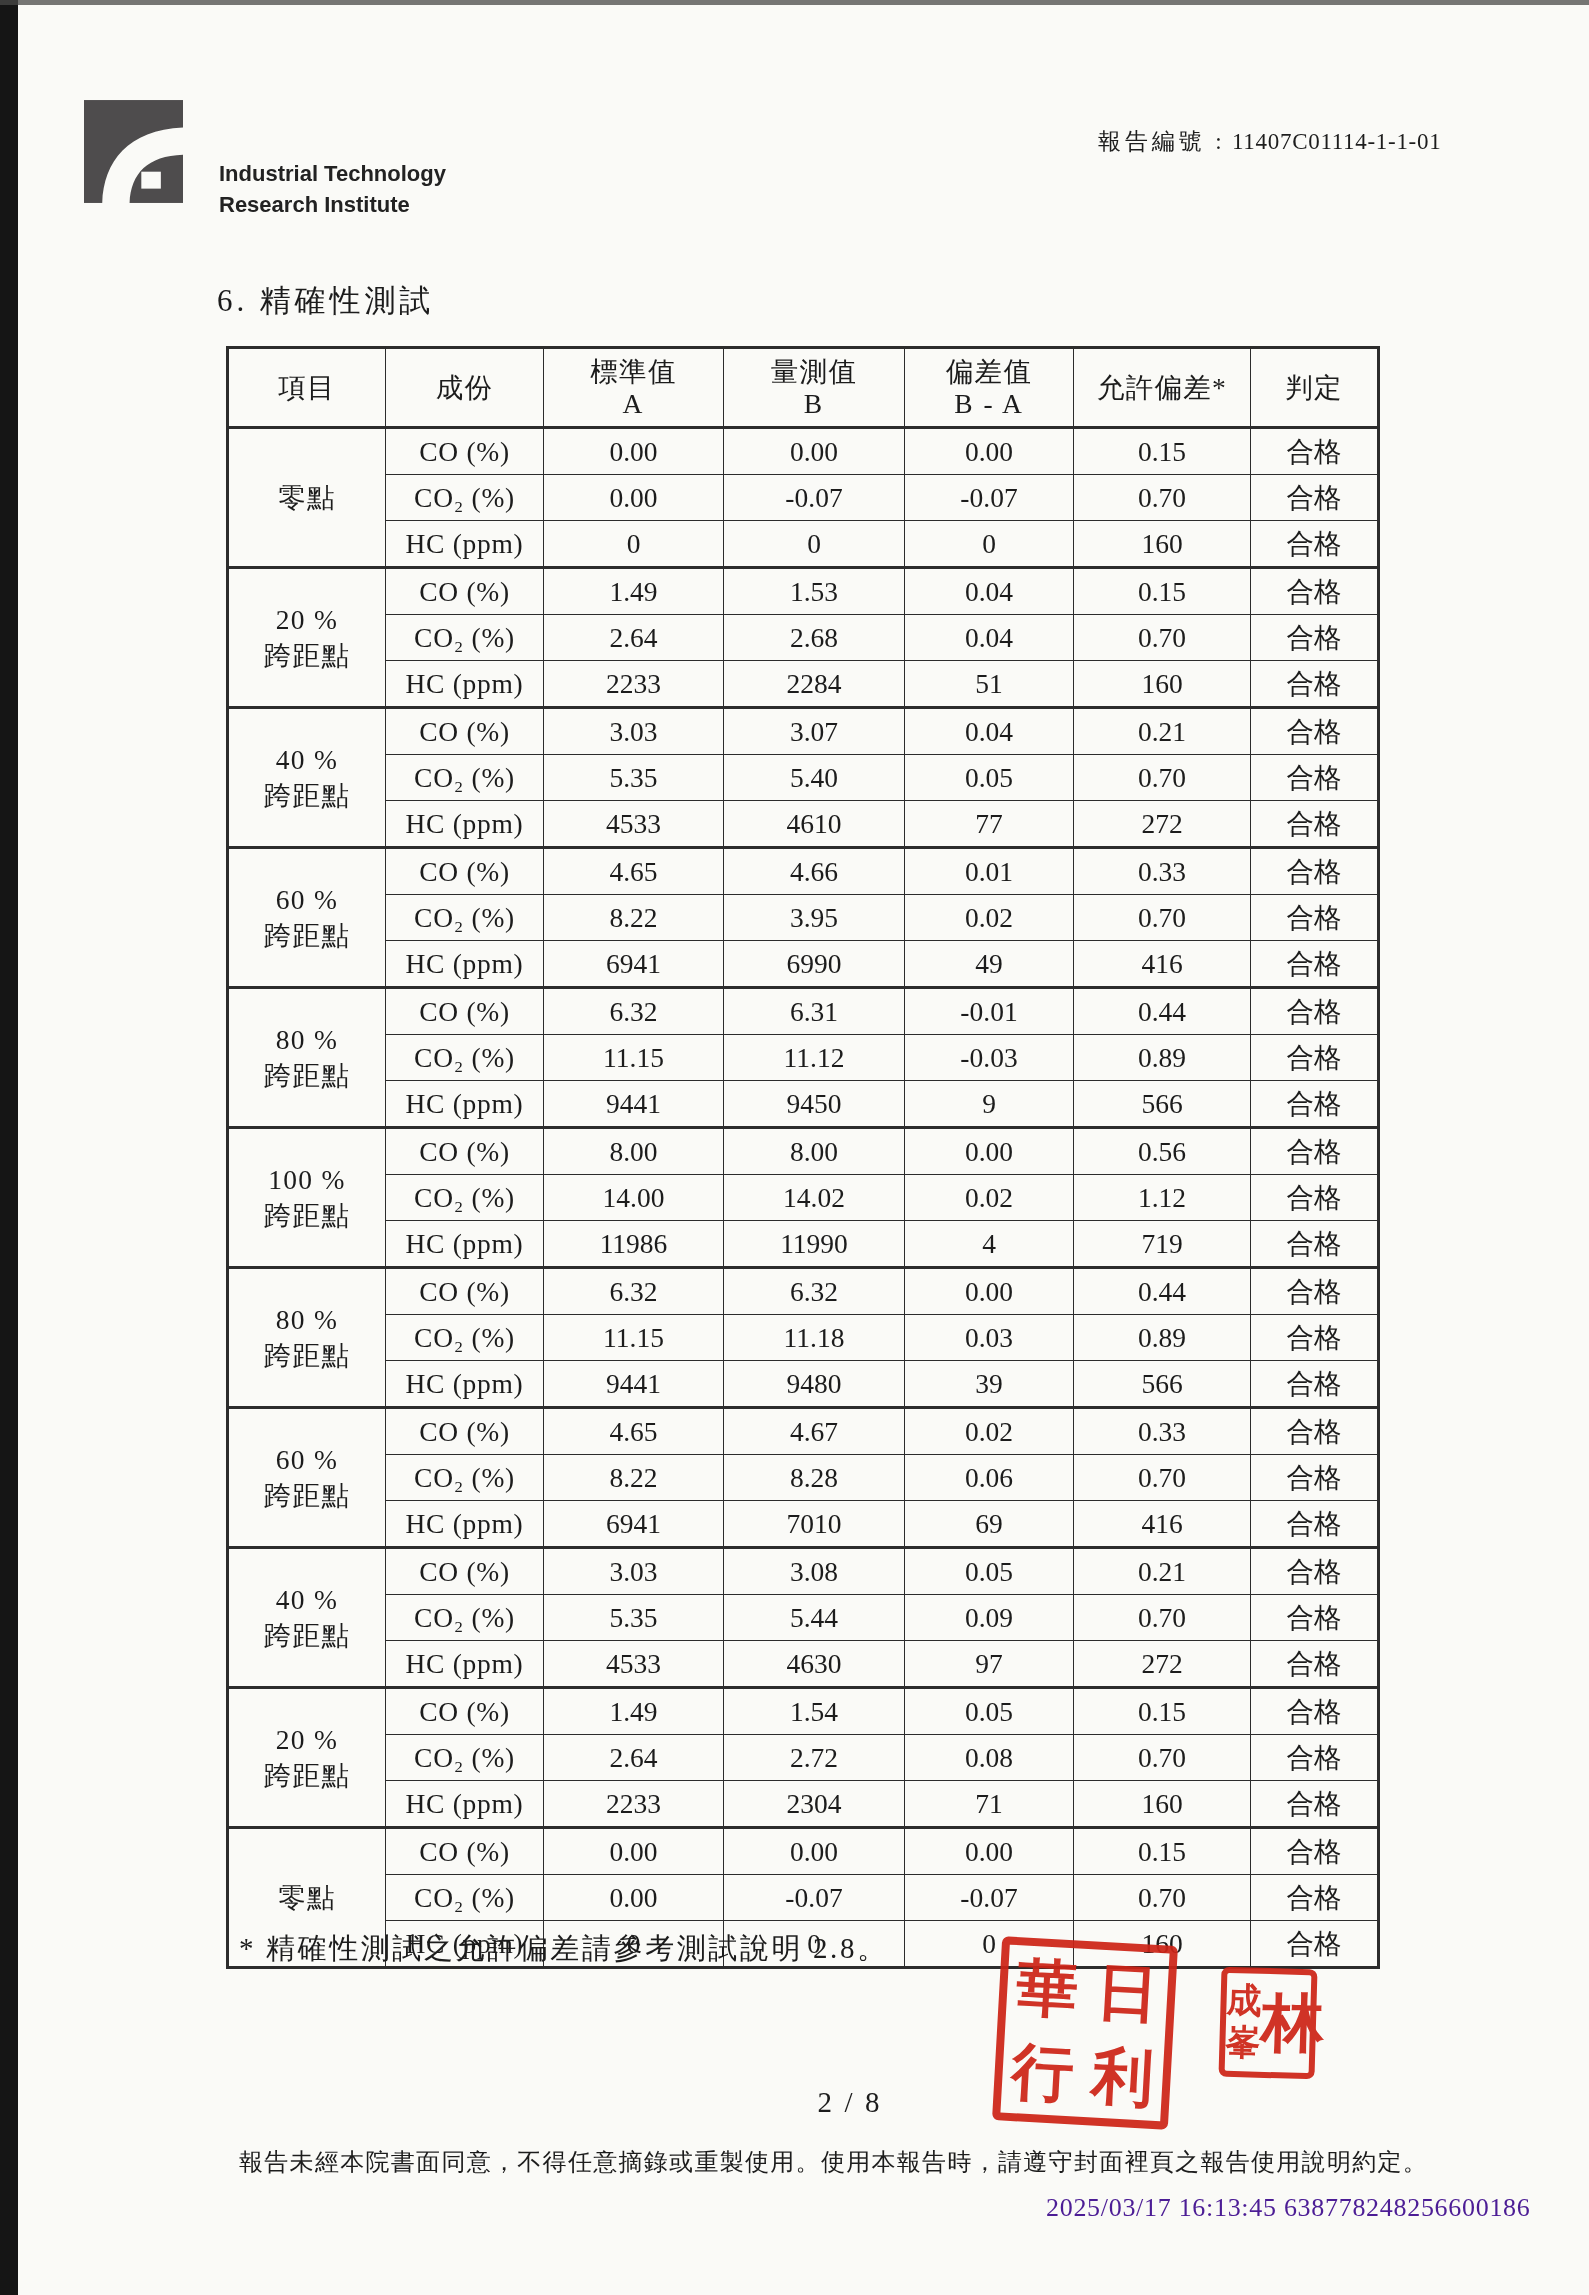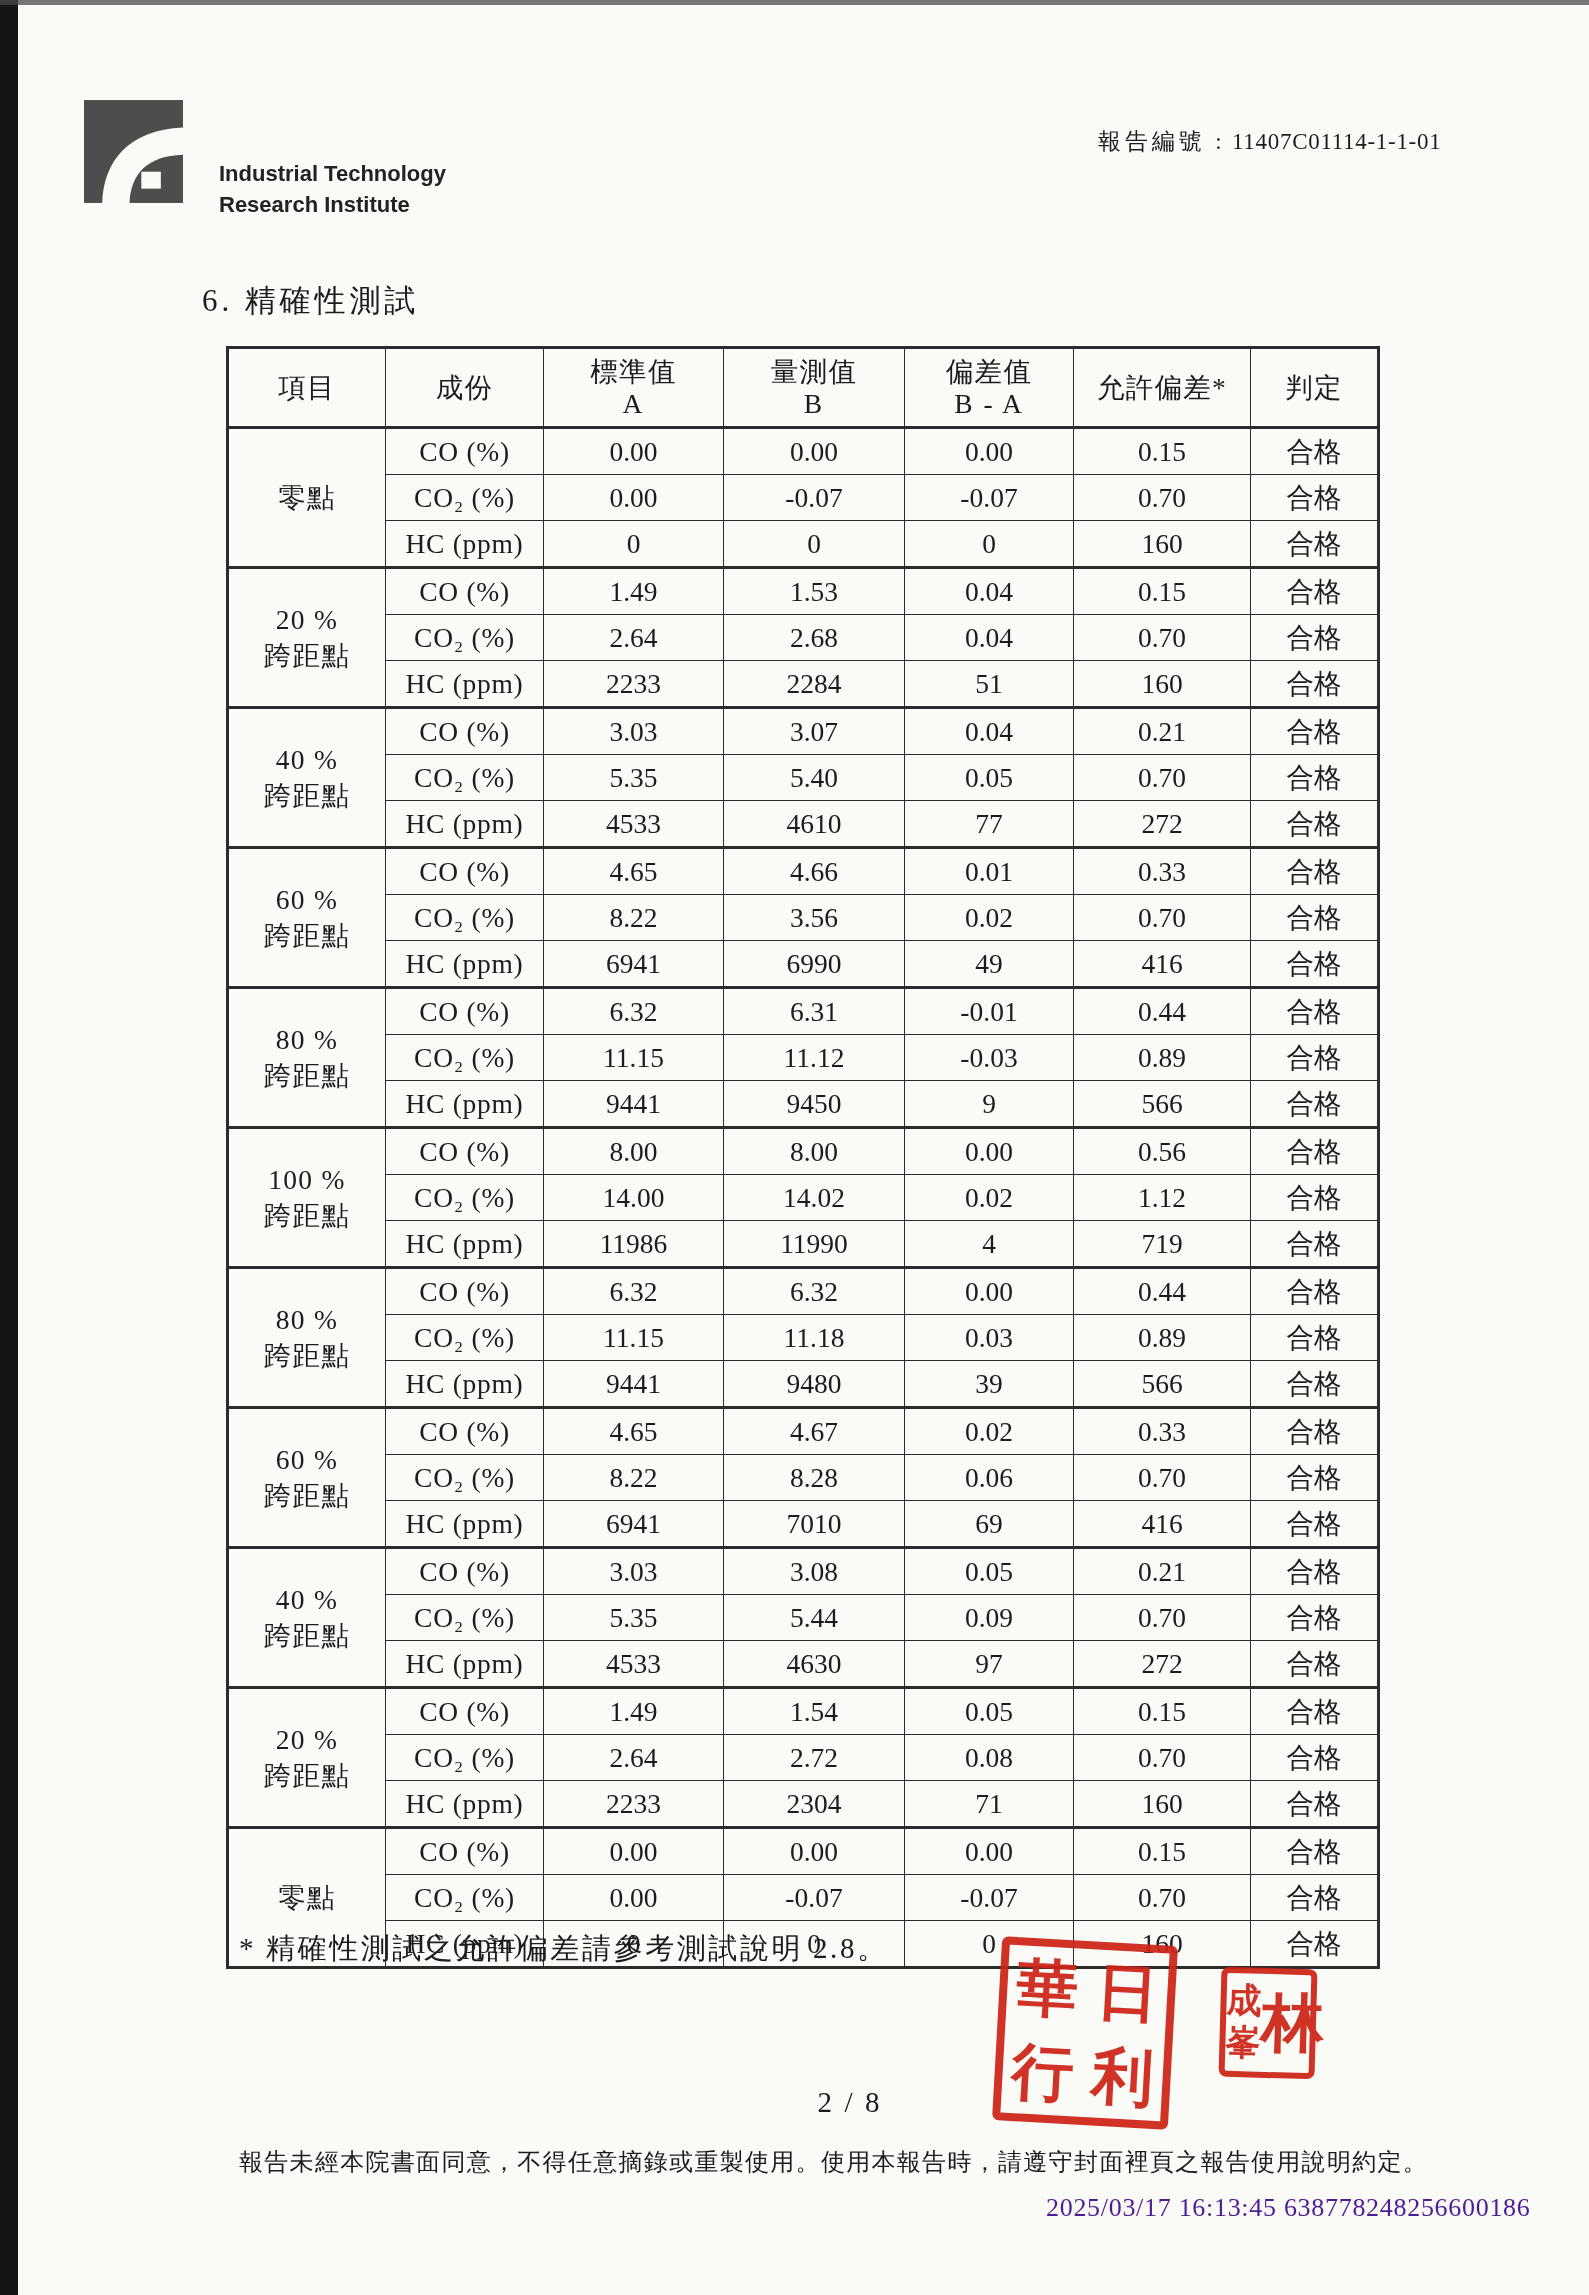--- a/index.html
+++ b/index.html
@@ -30,21 +30,21 @@
     font-size:22px; font-weight:bold; color:#222; white-space:nowrap; }
   .brand-en1 { top:161px;text-align:right; }
   .brand-en2 { top:192px; }
   .report-no {
     position:absolute; left:1098px; top:126px;
     font-size:23px; color:#1d1d1d; white-space:nowrap; letter-spacing:0.7px;
   }
   .report-no .label { letter-spacing:3.9px; }
 
   .section-title {
-    position:absolute; left:202px; top:280px;
+    position:absolute; left:217px; top:280px;
     font-size:31px; color:#1c1c1c; letter-spacing:3.9px; white-space:nowrap;
   }
 
   
   table.accuracy {
     position:absolute; left:226px; top:346px; width:1150px;
     border-collapse:collapse; table-layout:fixed;
     border:3.3px solid #2c2c2c;
   }
   table.accuracy th, table.accuracy td {
@@ -257,21 +257,21 @@
           <td class="component-cell">CO (%)</td>
           <td class="value-cell">4.65</td>
           <td class="value-cell">4.66</td>
           <td class="value-cell">0.01</td>
           <td class="value-cell">0.33</td>
           <td class="value-cell">合格</td>
         </tr>
         <tr>
           <td class="component-cell">CO₂ (%)</td>
           <td class="value-cell">8.22</td>
-          <td class="value-cell">3.56</td>
+          <td class="value-cell">3.95</td>
           <td class="value-cell">0.02</td>
           <td class="value-cell">0.70</td>
           <td class="value-cell">合格</td>
         </tr>
         <tr>
           <td class="component-cell">HC (ppm)</td>
           <td class="value-cell">6941</td>
           <td class="value-cell">6990</td>
           <td class="value-cell">49</td>
           <td class="value-cell">416</td>

